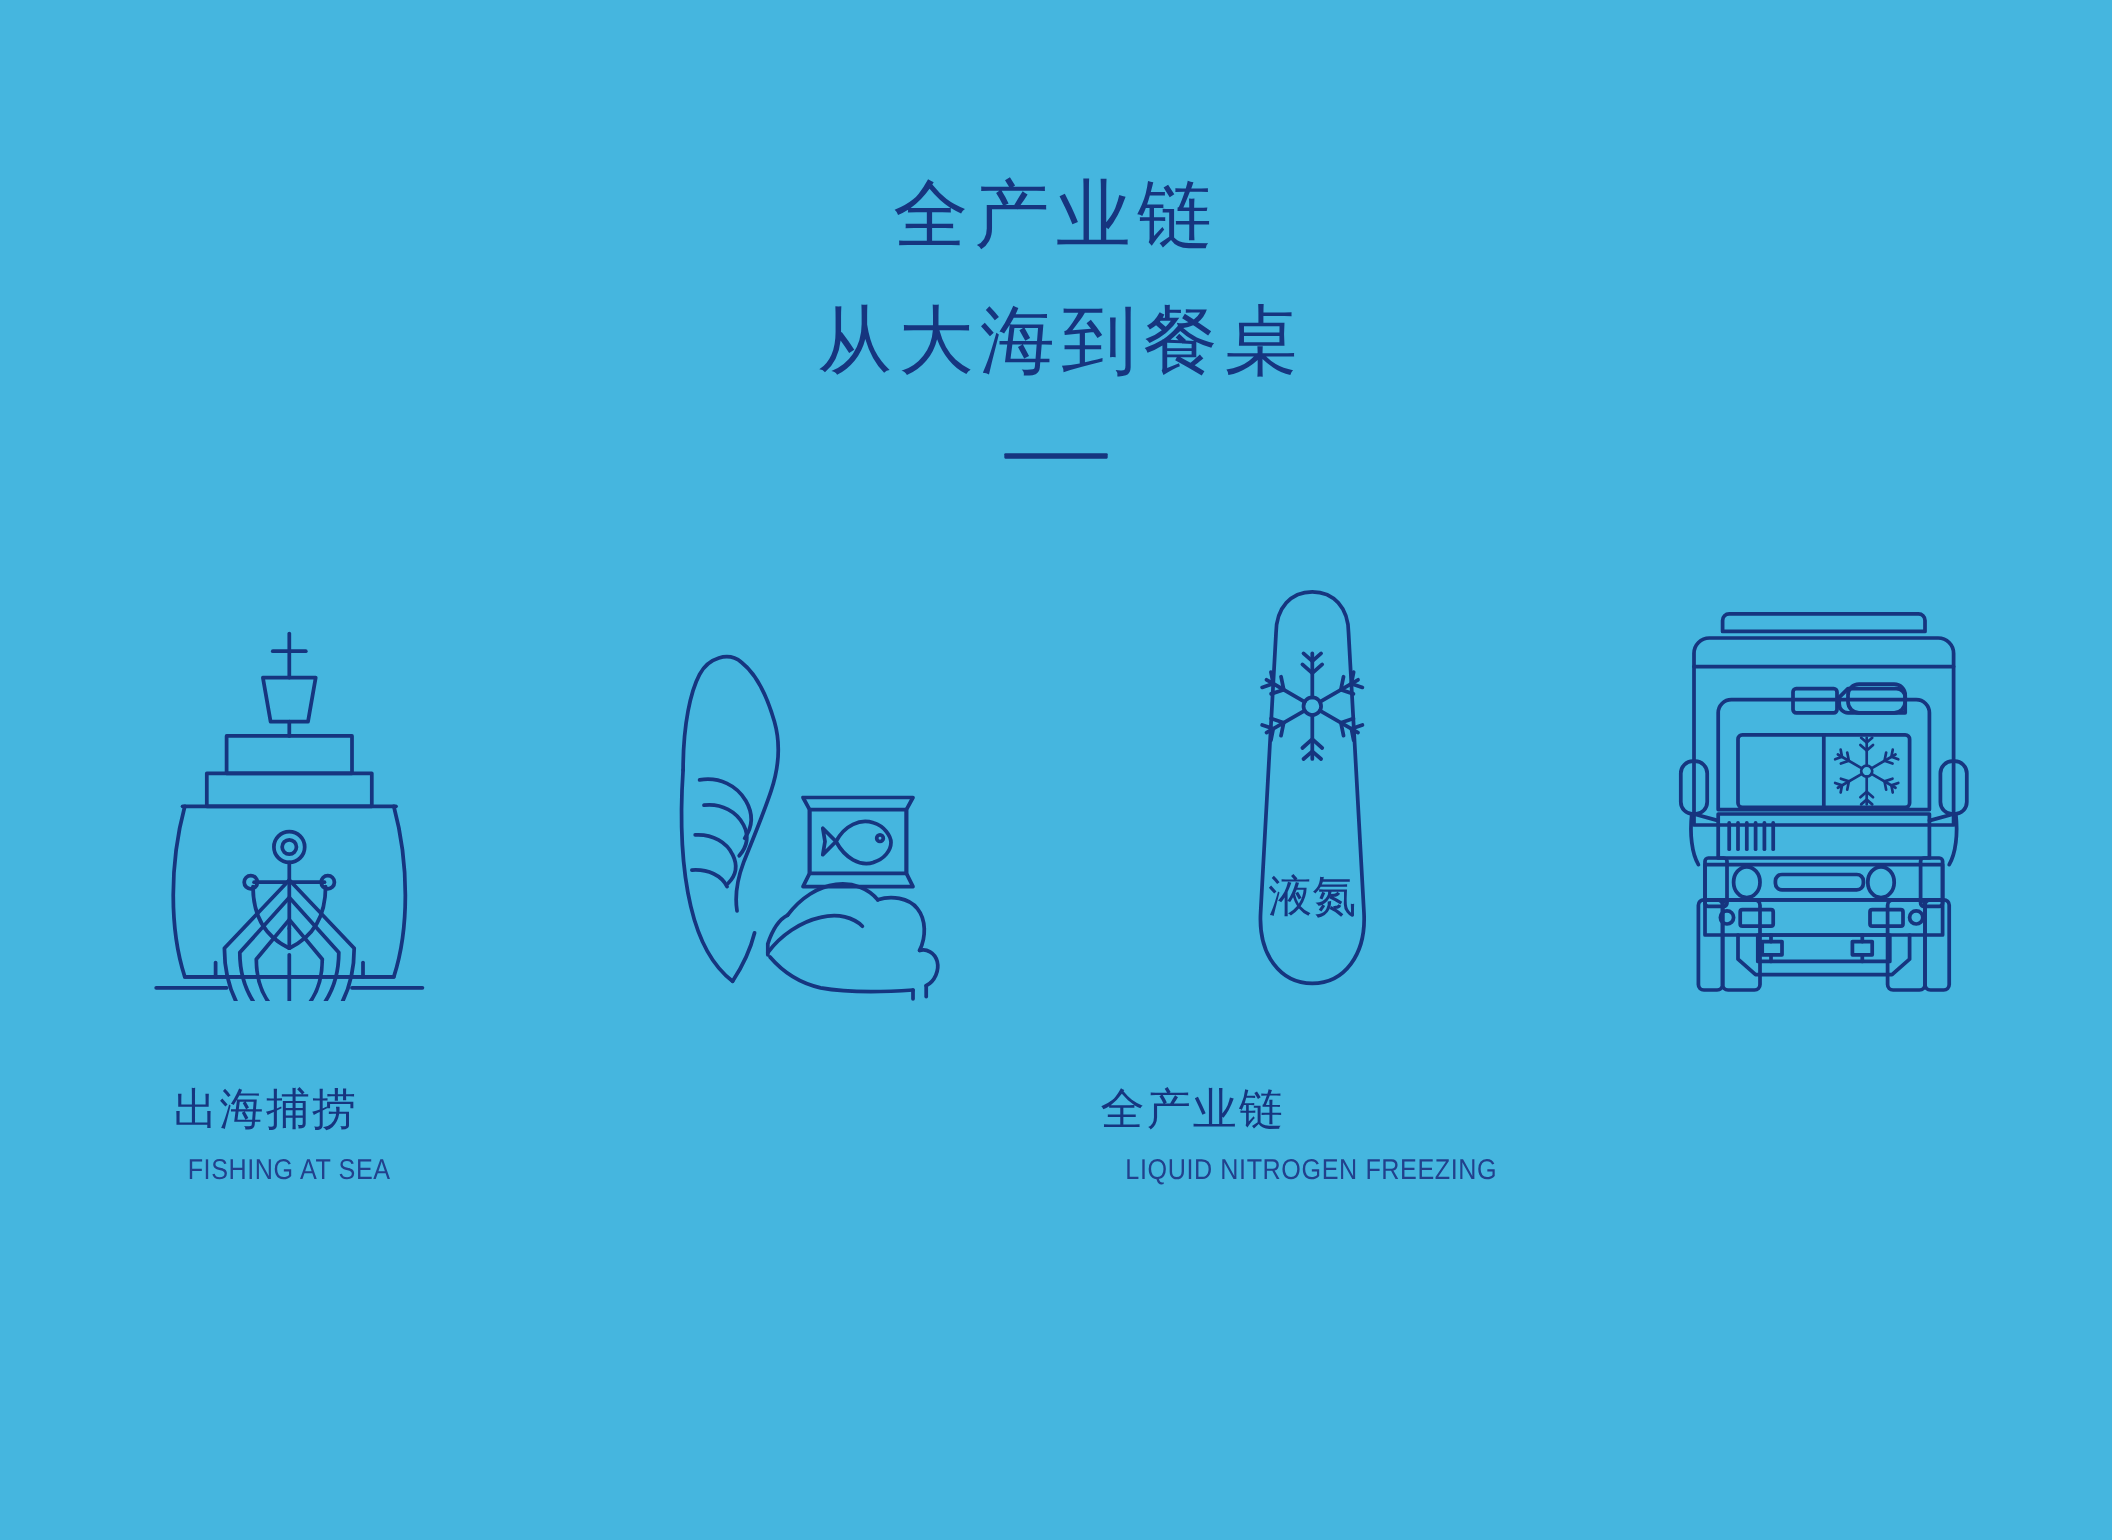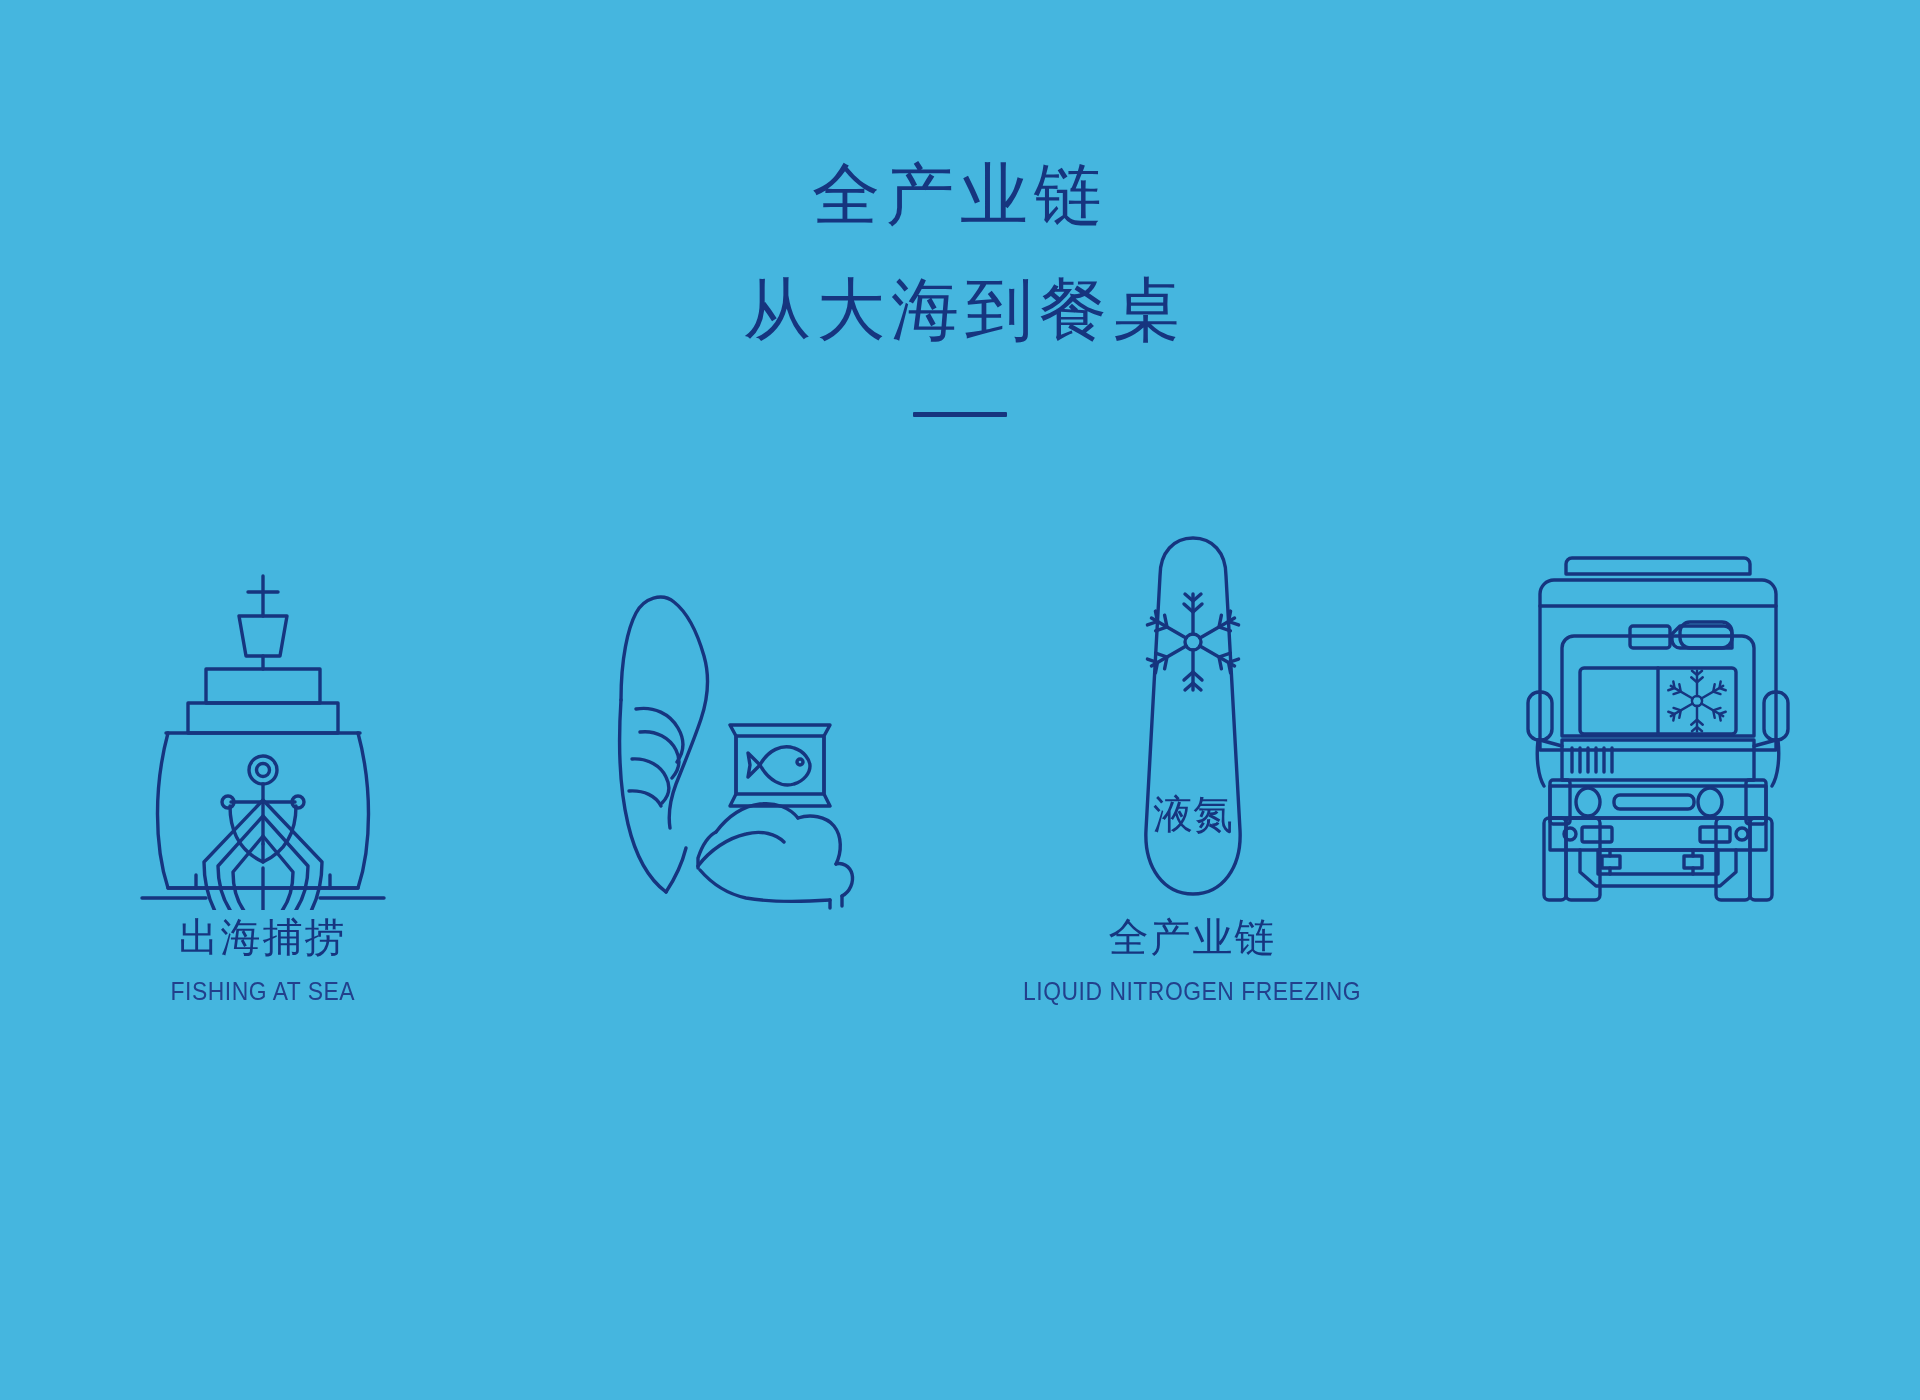--- a/index.html
+++ b/index.html
@@ -51,21 +51,21 @@
     flex-direction:column;
     align-items:center;
   }
   .icon-box {
     height:380px;
     display:flex;
     align-items:flex-end;
     justify-content:center;
   }
   .icon-box svg { display:block; }
-  .labels { text-align:center; }
+  .labels { margin-top:72px; text-align:left; }
   .label-cn {
     color:#16357f;
     font-size:40px;
     line-height:54px;
     letter-spacing:2px;
     font-weight:400;
     white-space:pre;
     font-family:"Liberation Sans", sans-serif;
   }
   .label-en {

